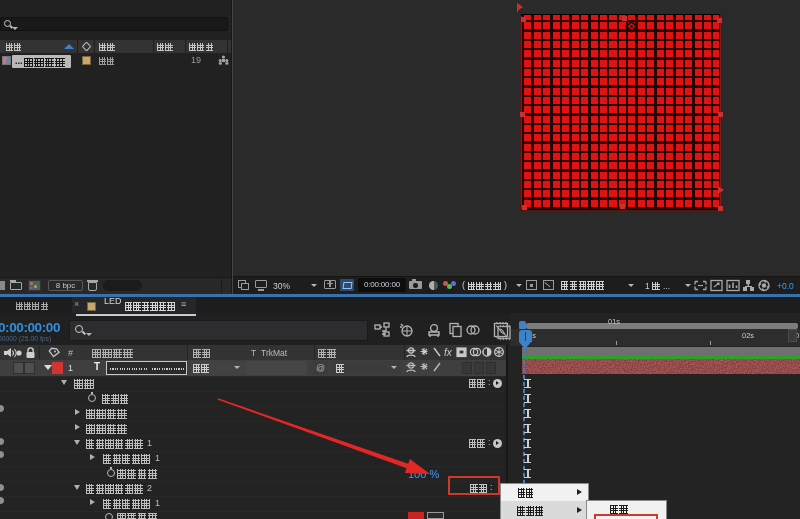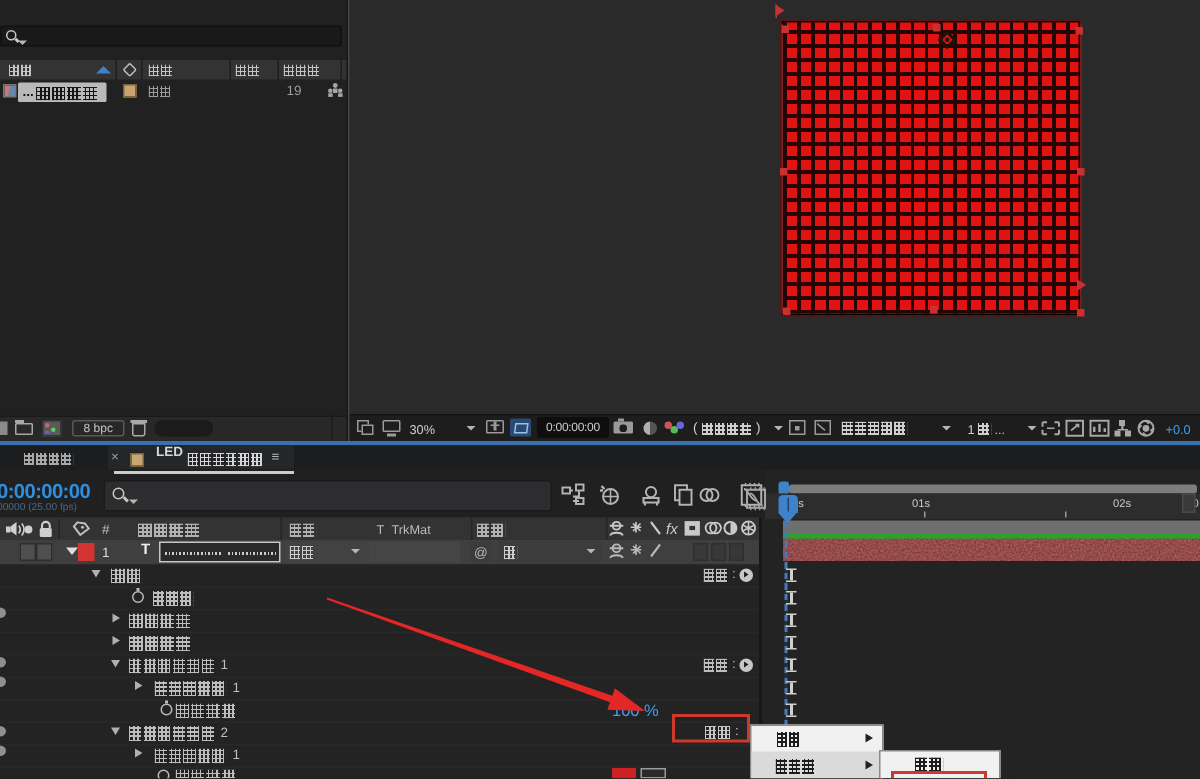--- a/index.html
+++ b/index.html
@@ -149,21 +149,21 @@
 
 <div class="a" style="left:0;top:294px;width:800px;height:3px;background:#3a70ab"></div>
 
 <div class="a" style="left:0;top:297px;width:800px;height:222px;background:#232323"></div>
 
 <div class="a" style="left:0;top:297px;width:800px;height:16px;background:#1b1d1f"></div>
 <div class="a" style="left:72px;top:297px;width:124px;height:16px;background:#24262a"></div>
 <div class="z" style="--c:8.25px;left:16px;top:302px;width:33px;height:8px;color:#a8a8a8"></div>
 <div class="a" style="left:74px;top:299px;color:#999;font-size:9px">×</div>
 <div class="a" style="left:87px;top:302px;width:9px;height:9px;background:#c9a671;border:1px solid #7a6538"></div>
-<div class="a" style="left:104px;top:296px;color:#d6d6d6;font-size:9px;font-weight:bold">LED</div>
+<div class="a" style="left:104px;top:296px;color:#d6d6d6;font-size:9px;font-weight:normal">LED</div>
 <div class="z" style="--c:8.5px;left:125px;top:301.5px;width:51px;height:9px;color:#d6d6d6"></div>
 <div class="a" style="left:181px;top:299px;color:#b5b5b5;font-size:9px">≡</div>
 <div class="a" style="left:76px;top:313.5px;width:120px;height:2px;background:#cbcbcb;z-index:3"></div>
 
 <div class="a" style="left:0;top:313px;width:510px;height:32px;background:#202020"></div>
 <div class="a" style="left:-2px;top:320px;color:#2f8fdf;font-size:13.5px;font-weight:bold;letter-spacing:-.4px">0:00:00:00</div>
 <div class="a" style="left:-2px;top:334.5px;color:#49678a;font-size:6.8px">00000 (25.00 fps)</div>
 <div class="a" style="left:69px;top:320px;width:299px;height:21px;background:#2d2d2f;border:1px solid #1a1a1a;border-radius:2px"></div>
 <div class="a" style="left:75px;top:325px;width:8px;height:8px;border:1.6px solid #c9c9c9;border-radius:50%"></div>
 <div class="a" style="left:82px;top:332px;width:4px;height:1.6px;background:#c9c9c9;transform:rotate(45deg)"></div>
@@ -315,21 +315,21 @@
 <div class="a" style="left:-4px;top:405px;width:8px;height:7px;background:#8f8f8f;border-radius:50%"></div>
 <div class="a" style="left:-4px;top:438px;width:8px;height:7px;background:#8f8f8f;border-radius:50%"></div>
 <div class="a" style="left:-4px;top:451px;width:8px;height:7px;background:#8f8f8f;border-radius:50%"></div>
 <div class="a" style="left:-4px;top:484px;width:8px;height:7px;background:#8f8f8f;border-radius:50%"></div>
 <div class="a" style="left:-4px;top:497px;width:8px;height:7px;background:#8f8f8f;border-radius:50%"></div>
 
 <div class="a" style="left:519px;top:321px;width:7px;height:9px;background:#3e82c8;border-radius:2px"></div>
 <div class="a" style="left:526px;top:322.5px;width:272px;height:6.5px;background:#7d7d7d;border-radius:2px"></div>
 <div class="a" style="left:510px;top:329px;width:290px;height:17px;background:#2d2d2d"></div>
 <div class="a" style="left:528px;top:331px;color:#c9c9c9;font-size:7.5px">0s</div>
-<div class="a" style="left:608px;top:331px;color:#c9c9c9;font-size:7.5px">01s</div>
+<div class="a" style="left:608px;top:317px;color:#c9c9c9;font-size:7.5px">01s</div>
 <div class="a" style="left:742px;top:331px;color:#c9c9c9;font-size:7.5px">02s</div>
 <div class="a" style="left:795px;top:331px;color:#c9c9c9;font-size:7.5px">0</div>
 <div class="a" style="left:616px;top:341px;width:1.2px;height:4px;background:#9a9a9a"></div>
 <div class="a" style="left:710px;top:341px;width:1.2px;height:4px;background:#9a9a9a"></div>
 <div class="a" style="left:788px;top:329px;width:9px;height:13px;background:#3a3a3a;border:1px solid #4a4a4a"></div>
 
 <svg class="a" style="left:496px;top:324px" width="17" height="17" viewBox="0 0 17 17">
 <rect x="2" y="2.5" width="12" height="12" fill="none" stroke="#a5a5a5" stroke-width="1.4"></rect>
 <path d="M4 5c4 0 4 8 8.5 8" fill="none" stroke="#a5a5a5" stroke-width="1.2"></path>
 <path d="M4.5 2.5v-1.6M7.5 2.5v-1.6M10.5 2.5v-1.6M13.5 2.5v-1.6M4.5 16.2v-1.6M7.5 16.2v-1.6M10.5 16.2v-1.6M13.5 16.2v-1.6" stroke="#a5a5a5" stroke-width="0.9"></path>

